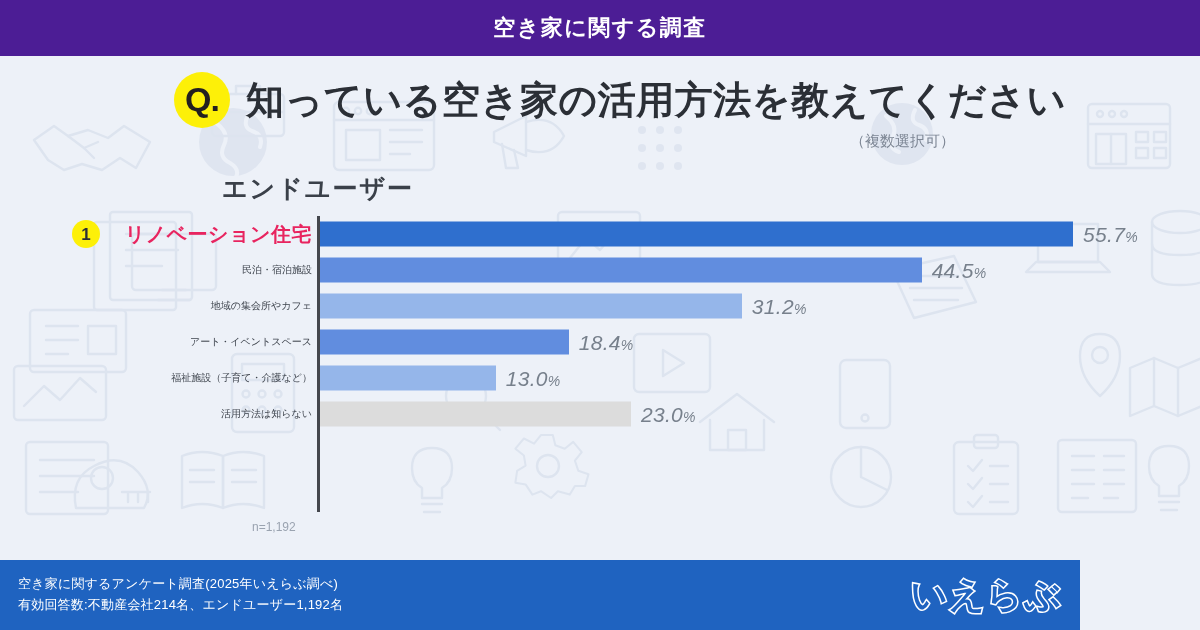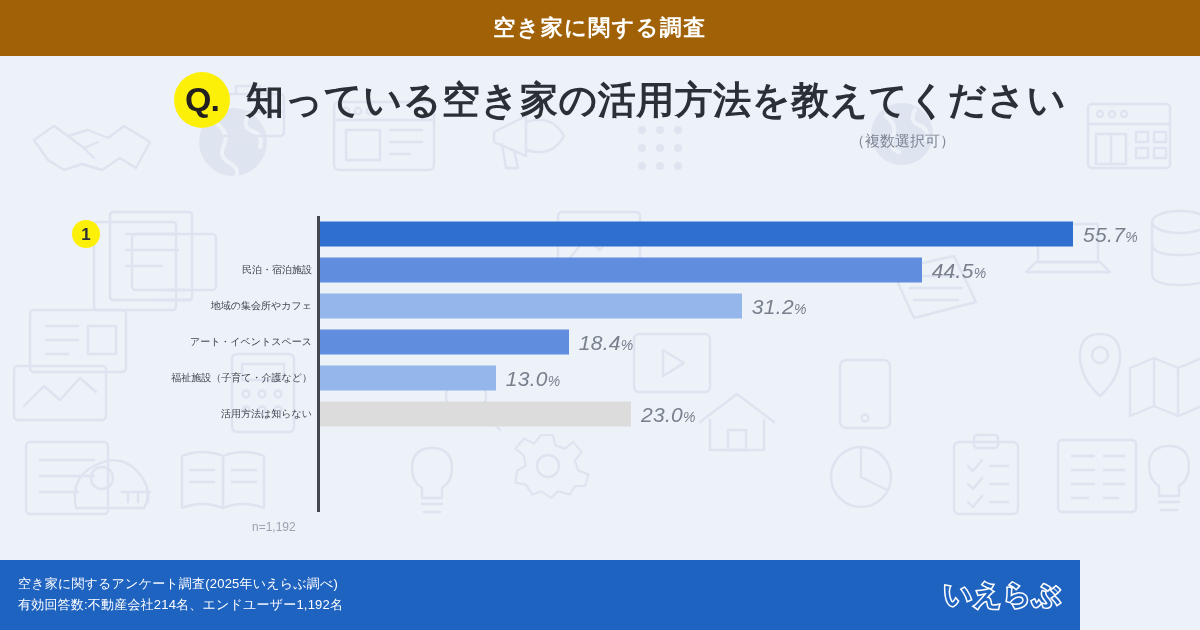--- a/index.html
+++ b/index.html
@@ -41,21 +41,21 @@
     opacity: 1;
   }
   #watermarks svg.filled { fill: #dfe5f0; stroke: none; }
 
   
   #topbar {
     position: absolute;
     left: 0; top: 0;
     width: 1200px;
     height: 56px;
-    background: #a16207;
+    background: #4c1d95;
     z-index: 5;
     display: flex;
     align-items: center;
     justify-content: center;
   }
   #topbar .title {
     color: #ffffff;
     font-size: 22px;
     font-weight: bold;
     letter-spacing: 1.5px;
@@ -236,21 +236,21 @@
   }
   #logo {
     position: absolute;
     right: 18px;
     top: 16px;
     height: 38px;
     display: flex;
     align-items: center;
   }
   #logo .logo-text {
-    font-size: 28px;
+    font-size: 36px;
     font-weight: bold;
     color: #1f63c0;
     -webkit-text-stroke: 3px #ffffff;
     paint-order: stroke fill;
     letter-spacing: 1px;
     line-height: 1;
   }
 </style>
 </head>
 <body>
@@ -469,26 +469,28 @@
     <div id="q-line">
       <div id="q-badge">
         <span class="disc"></span>
         <span class="qtext">Q.</span>
       </div>
       <div id="q-text">知っている空き家の活用方法を教えてください</div>
     </div>
     <div id="q-note">（複数選択可）</div>
   </div>
 
+  <div id="section-label">エンドユーザー</div>
 
   <div id="chart">
     <div id="axis"></div>
     <div id="rows">
         <div class="row rank1">
           <div class="rank-badge">1</div>
+          <div class="lbl">リノベーション住宅</div>
           <div class="bar-wrap">
             <div class="bar" style="width: 753.064px; background: rgb(47, 111, 206);"></div>
             <div class="val"><span>55.7</span><span class="pct">%</span></div>
           </div>
         </div>
         <div class="row">
           <div class="lbl">民泊・宿泊施設</div>
           <div class="bar-wrap">
             <div class="bar" style="width: 601.64px; background: rgb(97, 141, 223);"></div>
             <div class="val"><span>44.5</span><span class="pct">%</span></div>

